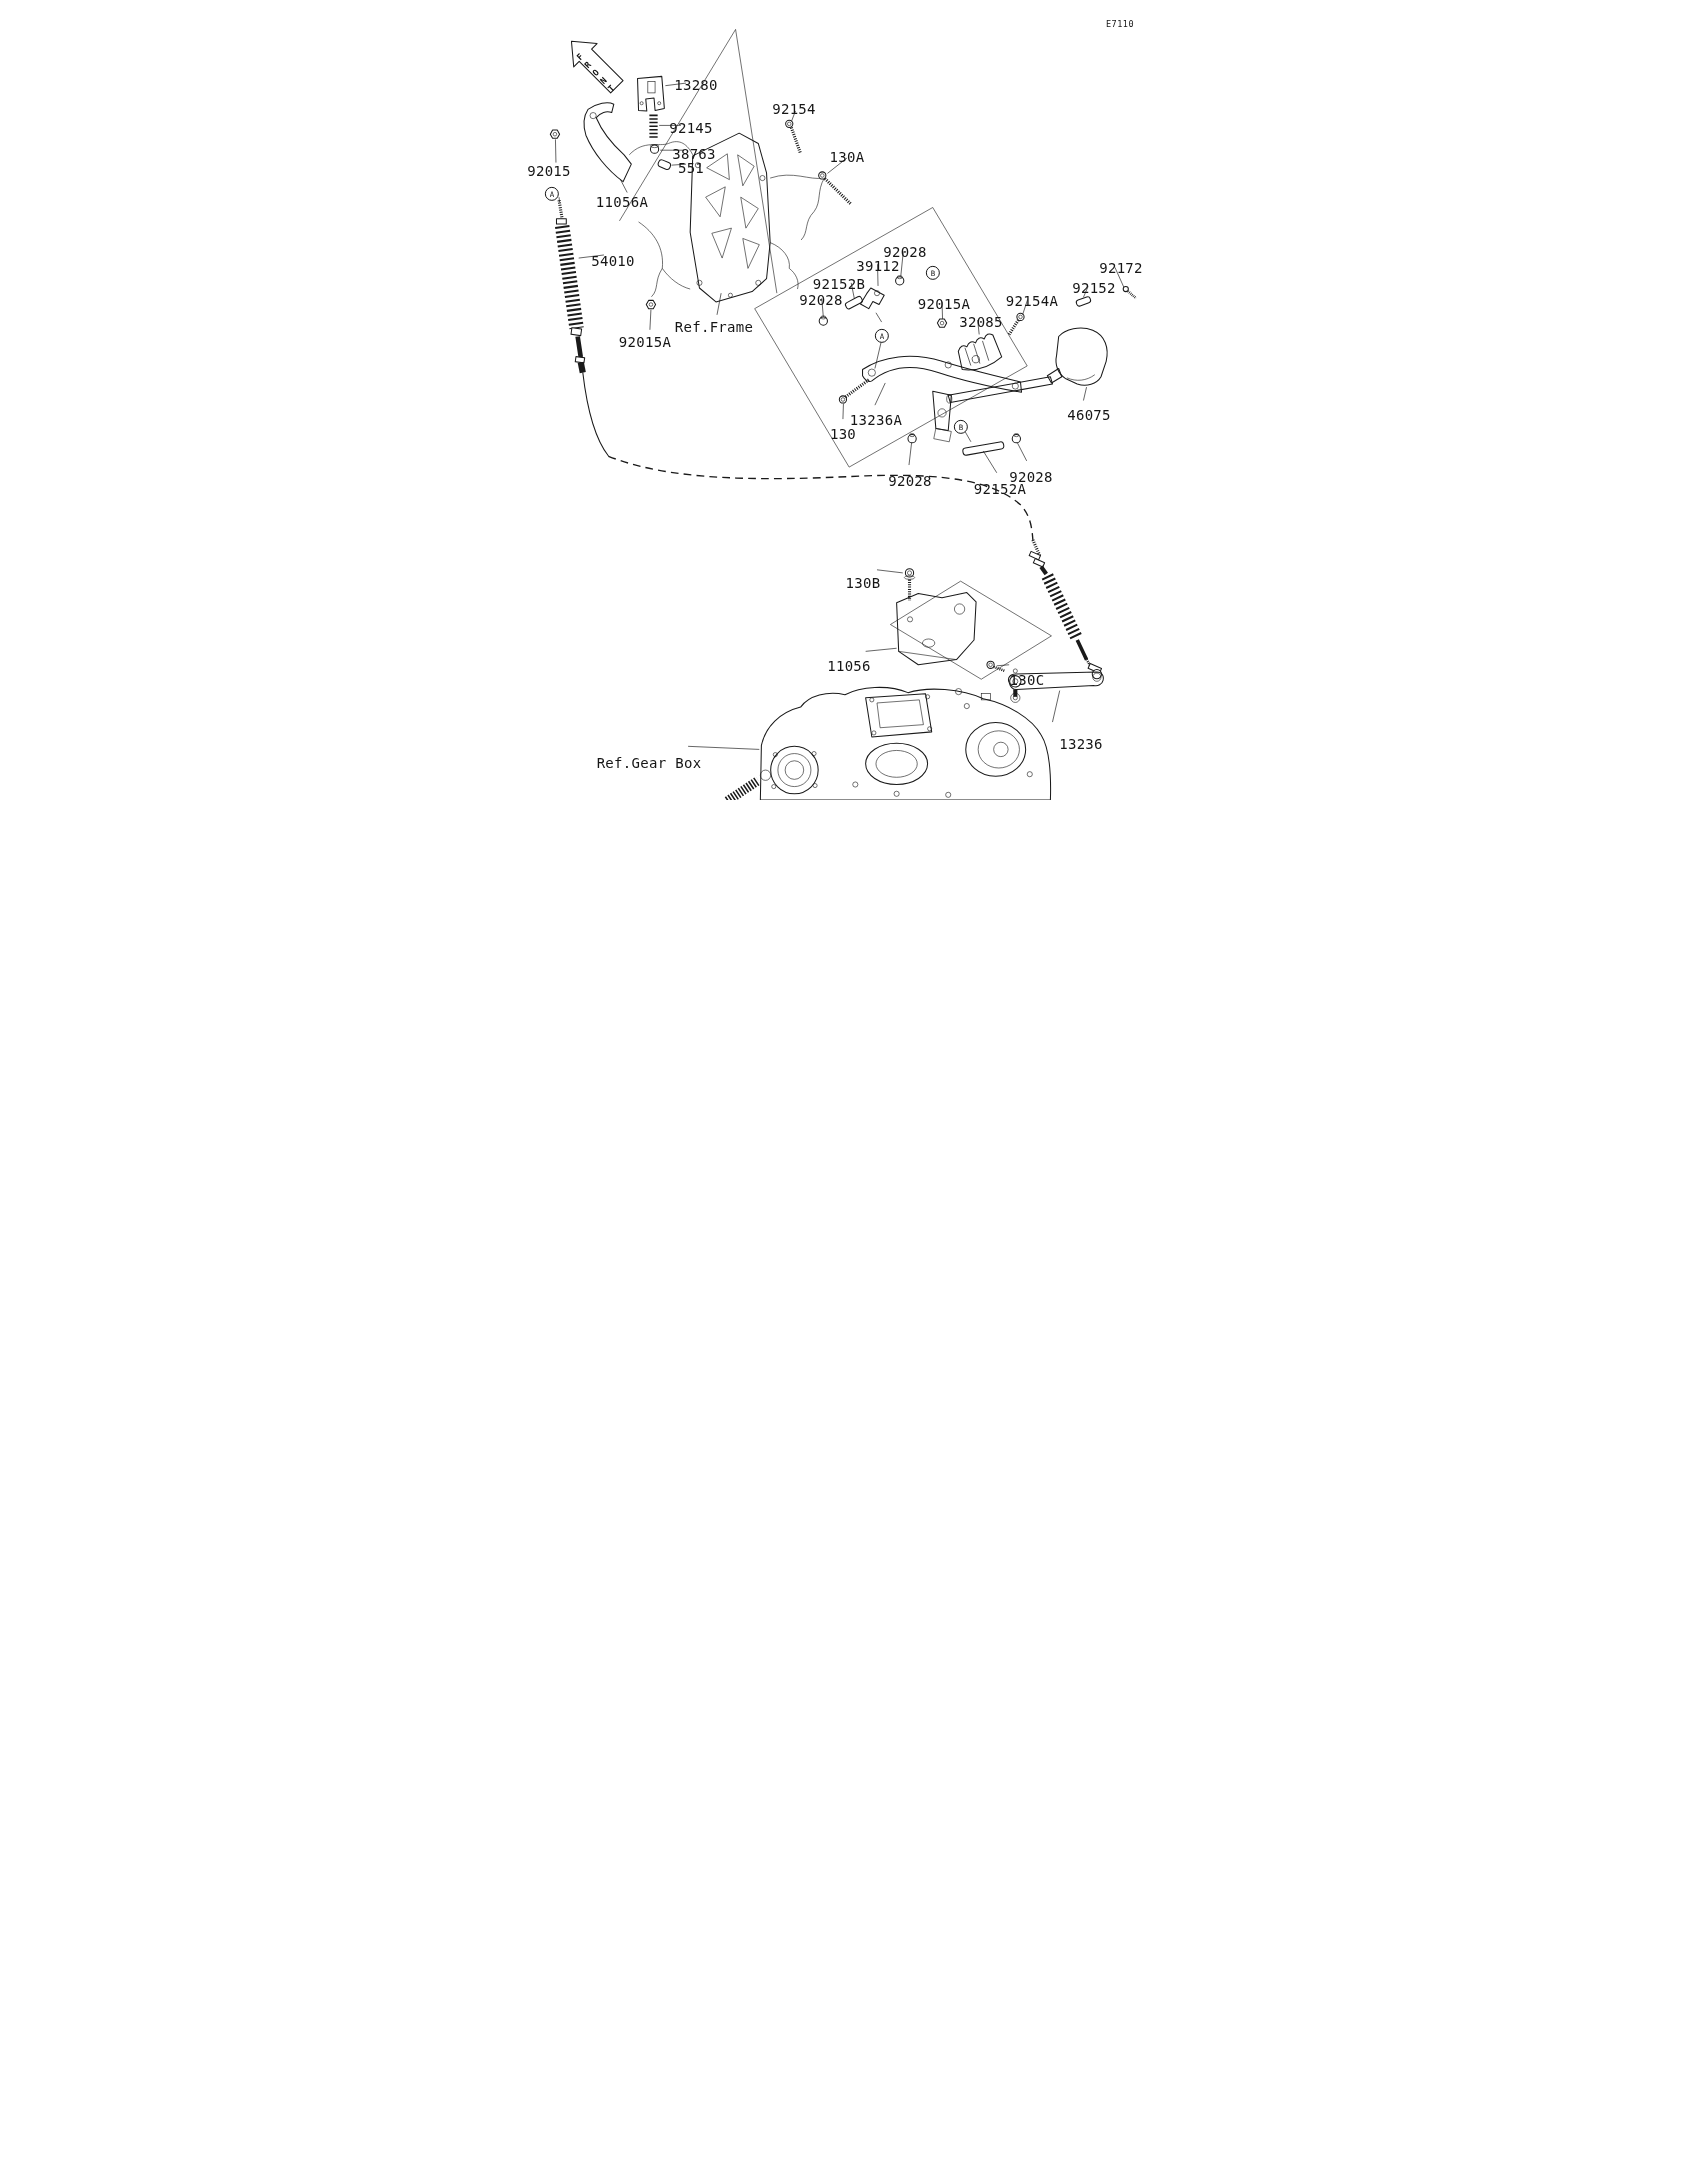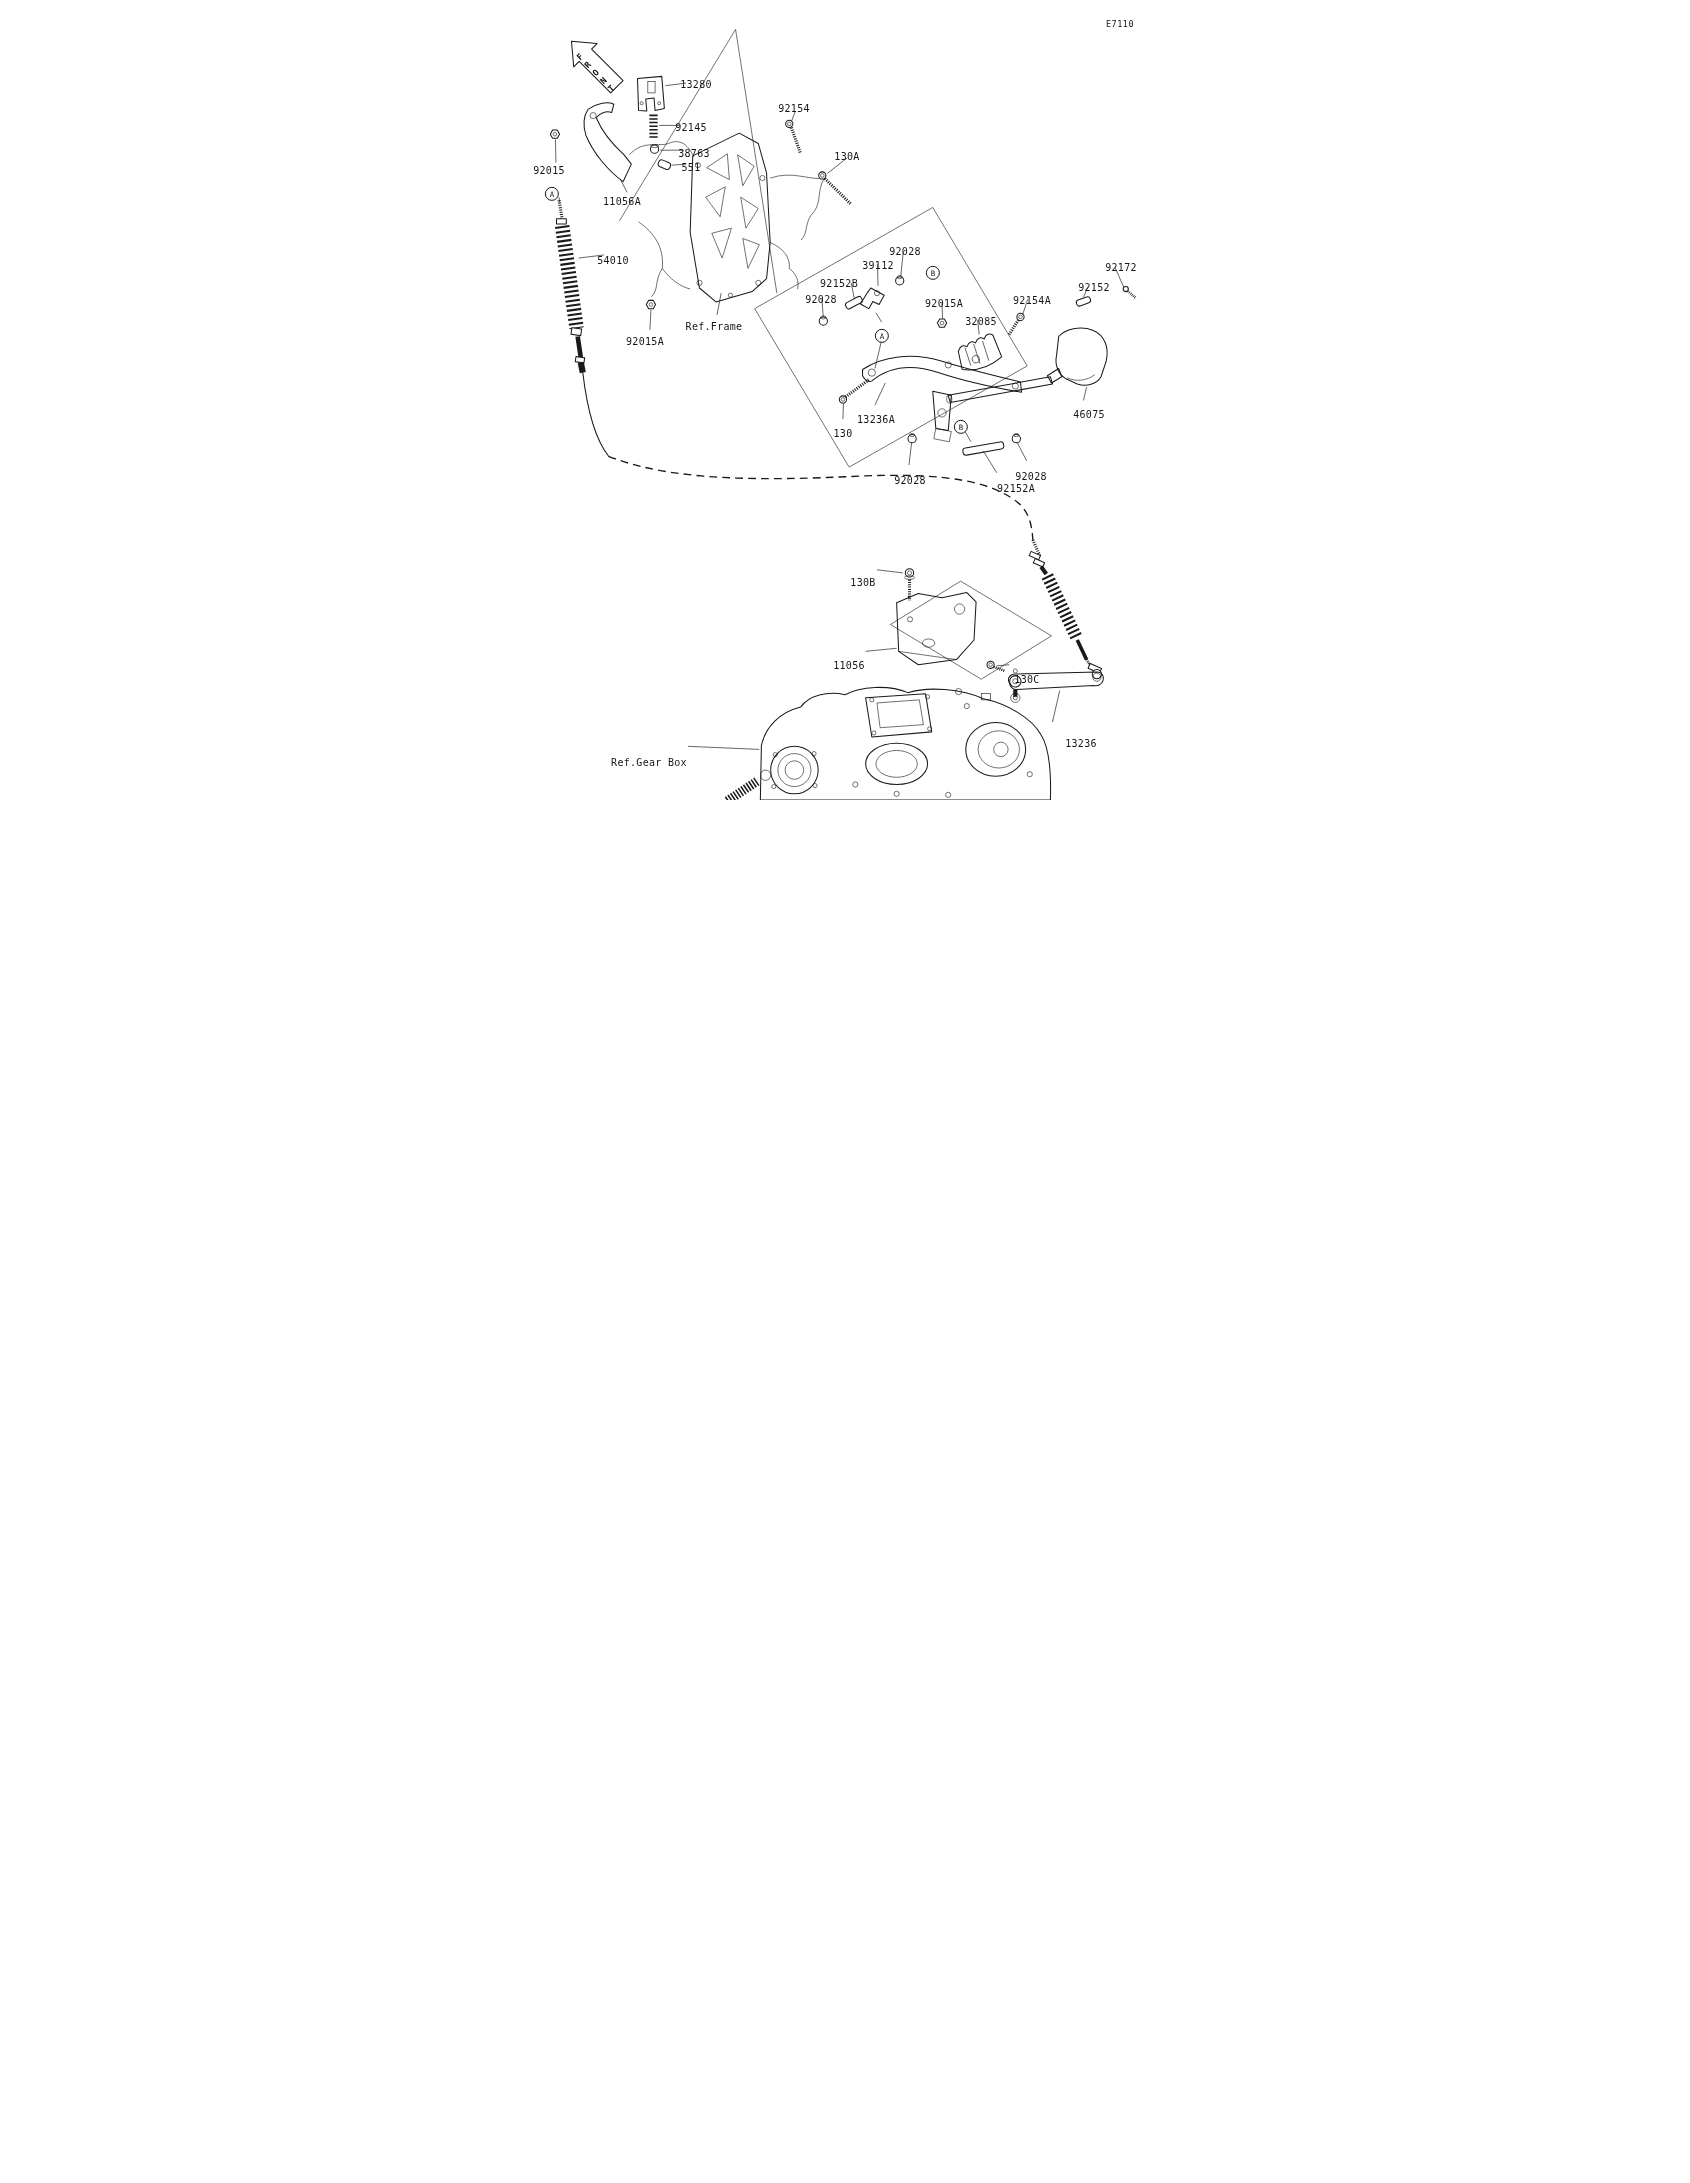--- a/index.html
+++ b/index.html
@@ -1,21 +1,21 @@
 <!DOCTYPE html>
 <html style="font-size:8.5px"><head>
 <meta charset="utf-8">
 <style>
   *{margin:0;padding:0;box-sizing:border-box}
   html,body{background:#ffffff}
   body{font-family:"DejaVu Sans Mono","Liberation Mono",monospace;color:#1a1a1a}
   .canvas{position:relative;width:634px;height:800px;margin:0 auto;background:#fff;overflow:hidden}
   .canvas svg{position:absolute;left:0;top:0;width:100%;height:100%}
 
-  .lbl{position:absolute;transform:translate(-50%,-50%);font-size:10px;letter-spacing:0.3px;
+  .lbl{position:absolute;transform:translate(-50%,-50%);font-size:14px;letter-spacing:0.3px;
        white-space:nowrap;color:#161616;line-height:1}
   .code{position:absolute;transform:translate(-50%,-50%);font-size:8.5px;letter-spacing:0.5px;color:#161616}
   .callout{position:absolute;width:14.3px;height:14.3px;border:0.8px solid #161616;border-radius:50%;
        display:flex;align-items:center;justify-content:center;font-size:7.4px;
        transform:translate(-50%,-50%);background:#fff}
   .front-text{position:absolute;left:68px;top:73px;transform:translate(-50%,-50%) rotate(-45deg);
        writing-mode:vertical-lr;text-orientation:upright;font-size:8.5px;font-weight:bold;
        letter-spacing:1.1px;color:#111}
 
   
@@ -329,21 +329,21 @@
   <div class="lbl" style="left:293px;top:300px">92028</div>
   <div class="lbl" style="left:416px;top:304px">92015A</div>
   <div class="lbl" style="left:453px;top:322px">32085</div>
   <div class="lbl" style="left:504px;top:301px">92154A</div>
   <div class="lbl" style="left:566px;top:288px">92152</div>
   <div class="lbl" style="left:593px;top:268px">92172</div>
   <div class="lbl" style="left:315px;top:434px">130</div>
   <div class="lbl" style="left:348px;top:420px">13236A</div>
   <div class="lbl" style="left:561px;top:415px">46075</div>
   <div class="lbl" style="left:382px;top:481px">92028</div>
-  <div class="lbl" style="left:488px;top:489px">92152A</div>
+  <div class="lbl" style="left:472px;top:489px">92152A</div>
   <div class="lbl" style="left:503px;top:477px">92028</div>
   <div class="lbl" style="left:335px;top:583px">130B</div>
   <div class="lbl" style="left:321px;top:666px">11056</div>
   <div class="lbl" style="left:499px;top:680px">130C</div>
   <div class="lbl" style="left:553px;top:744px">13236</div>
   <div class="lbl" style="left:121px;top:763px">Ref.Gear Box</div>
 
 </div>
 
 

